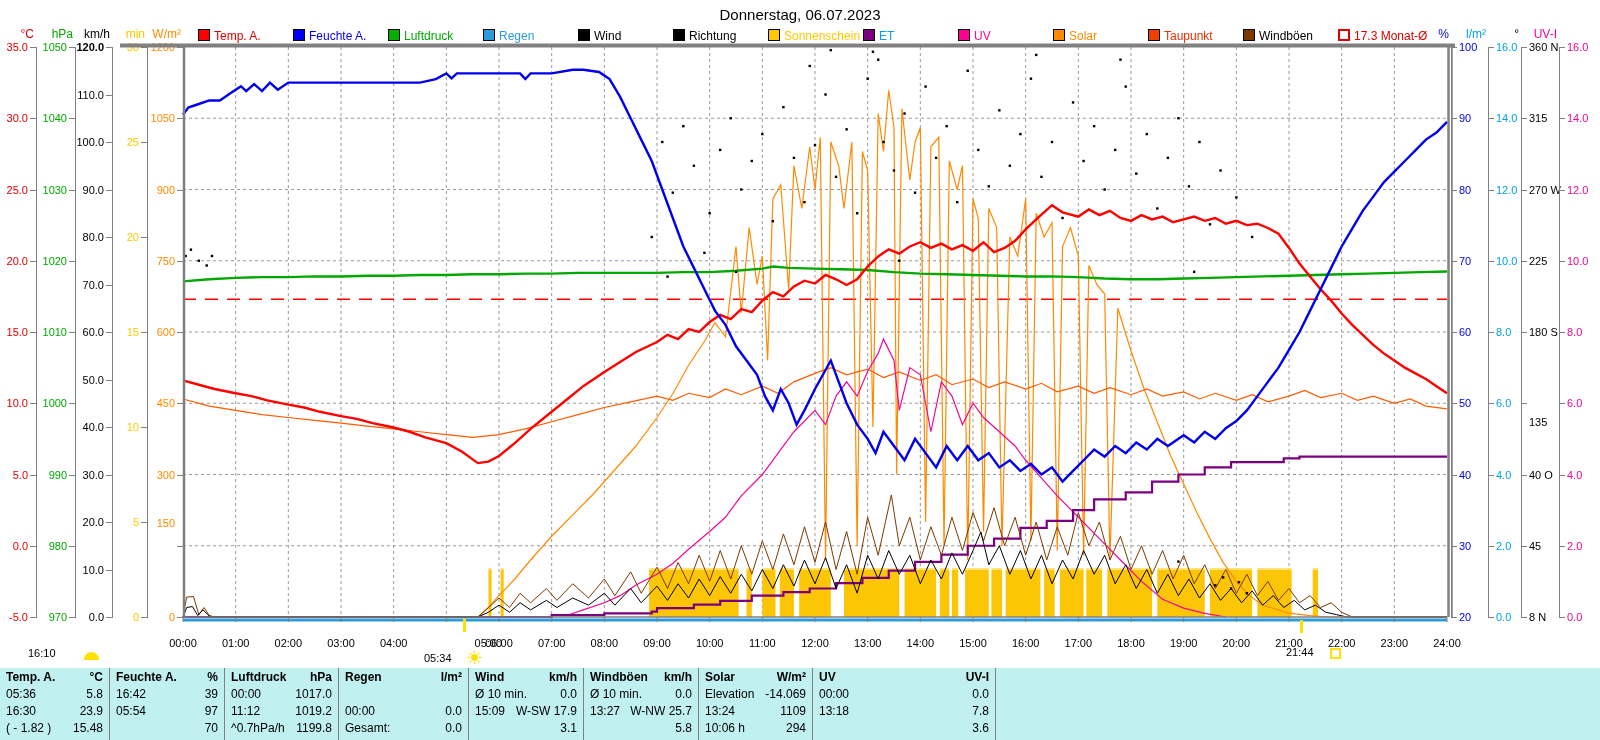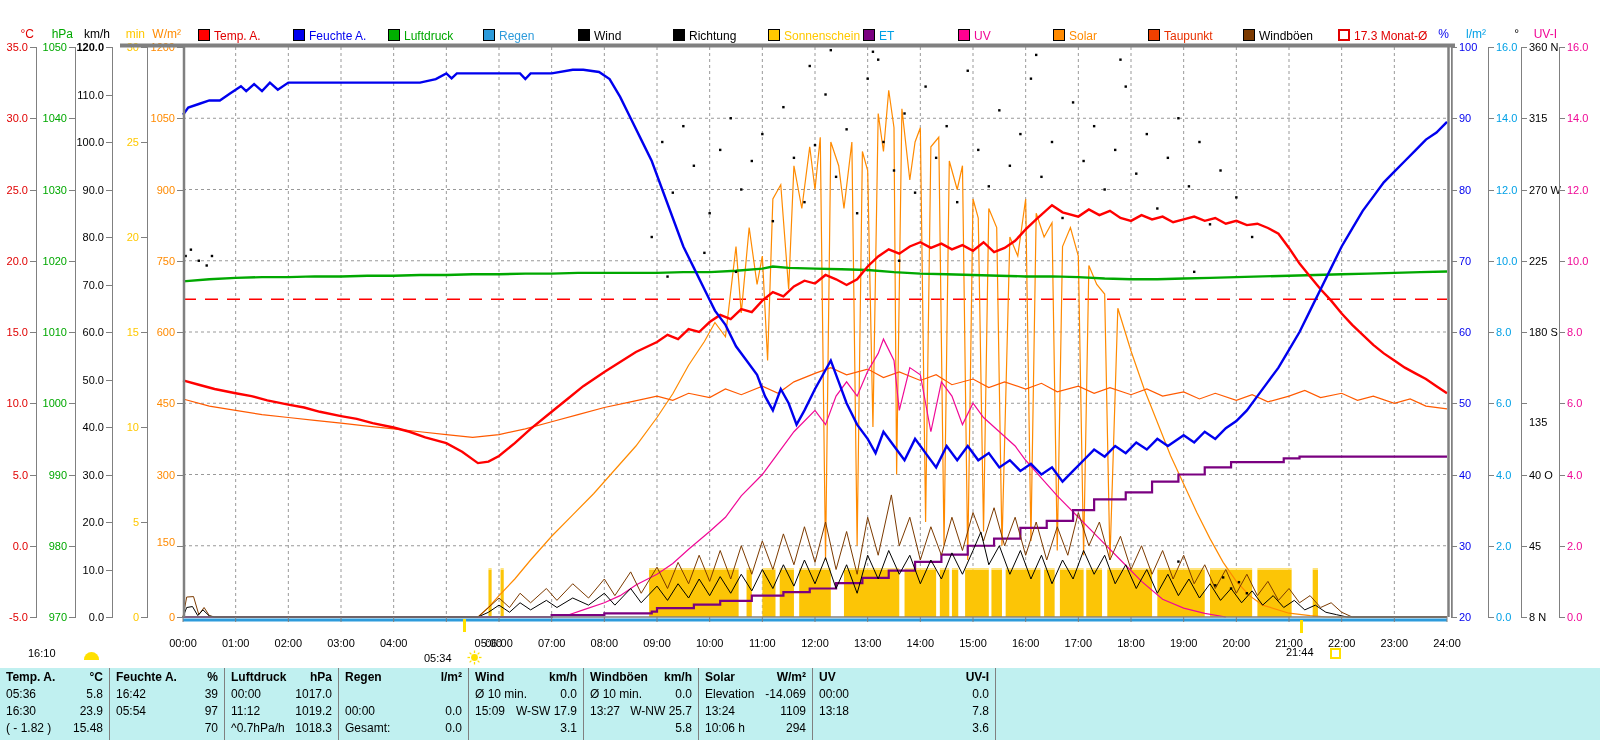--- a/index.html
+++ b/index.html
@@ -25,20 +25,21 @@
   .tcol.last{border-right:none;}
   .trow{height:17px;line-height:17px;display:flex;justify-content:space-between;white-space:nowrap;overflow:hidden;}
   .trow .l{text-align:left;}
   .trow .r{text-align:right;}
   .b{font-weight:bold;}
 </style>
 </head>
 <body>
 
 <div id="app">
+  <div id="title">Donnerstag, 06.07.2023</div>
   <div id="legend-row">
       <div class="legend-item" style="left: 198px;"><span class="sw" style="background: rgb(255, 0, 0);"></span><span style="color: rgb(224, 0, 0);">Temp. A.</span></div>
       <div class="legend-item" style="left: 293px;"><span class="sw" style="background: rgb(0, 0, 238);"></span><span style="color: rgb(0, 0, 238);">Feuchte A.</span></div>
       <div class="legend-item" style="left: 388px;"><span class="sw" style="background: rgb(0, 176, 0);"></span><span style="color: rgb(0, 168, 0);">Luftdruck</span></div>
       <div class="legend-item" style="left: 483px;"><span class="sw" style="background: rgb(45, 155, 219);"></span><span style="color: rgb(45, 155, 219);">Regen</span></div>
       <div class="legend-item" style="left: 578px;"><span class="sw" style="background: rgb(0, 0, 0);"></span><span style="color: rgb(0, 0, 0);">Wind</span></div>
       <div class="legend-item" style="left: 673px;"><span class="sw" style="background: rgb(0, 0, 0);"></span><span style="color: rgb(0, 0, 0);">Richtung</span></div>
       <div class="legend-item" style="left: 768px;"><span class="sw" style="background: rgb(255, 200, 0);"></span><span style="color: rgb(255, 200, 0);">Sonnenschein</span></div>
       <div class="legend-item" style="left: 863px;"><span class="sw" style="background: rgb(122, 0, 128);"></span><span style="color: rgb(0, 160, 230);">ET</span></div>
       <div class="legend-item" style="left: 958px;"><span class="sw" style="background: rgb(255, 0, 144);"></span><span style="color: rgb(240, 8, 150);">UV</span></div>
@@ -141,21 +142,21 @@
       <div class="alabel" style="color: rgb(255, 138, 0); top: 183.5px; right: 1425px;">900</div>
       <div class="tick" style="top: 260.75px; width: 6px; left: 177px;"></div>
       <div class="alabel" style="color: rgb(255, 138, 0); top: 254.75px; right: 1425px;">750</div>
       <div class="tick" style="top: 332px; width: 6px; left: 177px;"></div>
       <div class="alabel" style="color: rgb(255, 138, 0); top: 326px; right: 1425px;">600</div>
       <div class="tick" style="top: 403.25px; width: 6px; left: 177px;"></div>
       <div class="alabel" style="color: rgb(255, 138, 0); top: 397.25px; right: 1425px;">450</div>
       <div class="tick" style="top: 474.5px; width: 6px; left: 177px;"></div>
       <div class="alabel" style="color: rgb(255, 138, 0); top: 468.5px; right: 1425px;">300</div>
       <div class="tick" style="top: 545.75px; width: 6px; left: 177px;"></div>
-      <div class="alabel" style="color: rgb(255, 138, 0); top: 536px; right: 1425px; text-align: center;">150</div>
+      <div class="alabel" style="color: rgb(255, 138, 0); top: 517px; right: 1425px; text-align: center;">150</div>
       <div class="tick" style="top: 617px; width: 6px; left: 177px;"></div>
       <div class="alabel" style="color: rgb(255, 138, 0); top: 611px; right: 1425px;">0</div>
       <div class="unit" style="color: rgb(0, 0, 238); right: 151px;">%</div>
       <div class="axisline" style="left: 1451px;"></div>
       <div class="tick" style="top: 47px; width: 6px; left: 1451px;"></div>
       <div class="alabel" style="color: rgb(0, 0, 238); top: 41px; left: 1459px;">100</div>
       <div class="tick" style="top: 118.25px; width: 6px; left: 1451px;"></div>
       <div class="alabel" style="color: rgb(0, 0, 238); top: 112.25px; left: 1459px;">90</div>
       <div class="tick" style="top: 189.5px; width: 6px; left: 1451px;"></div>
       <div class="alabel" style="color: rgb(0, 0, 238); top: 183.5px; left: 1459px;">80</div>
@@ -523,21 +524,21 @@
         <div class="trow">
           <span class="l">00:00</span>
           <span class="r">1017.0</span>
         </div>
         <div class="trow">
           <span class="l">11:12</span>
           <span class="r">1019.2</span>
         </div>
         <div class="trow">
           <span class="l">^0.7hPa/h</span>
-          <span class="r">1018.3</span>
+          <span class="r">1199.8</span>
         </div>
       </div>
       <div class="tcol" style="width: 130px;">
         <div class="trow">
           <span class="l b">Regen</span>
           <span class="r b">l/m²</span>
         </div>
         <div class="trow">
           <span class="l"></span>
           <span class="r"></span>

